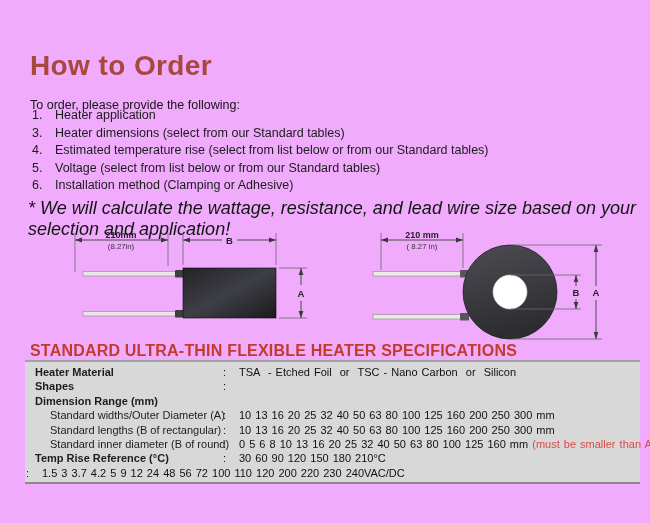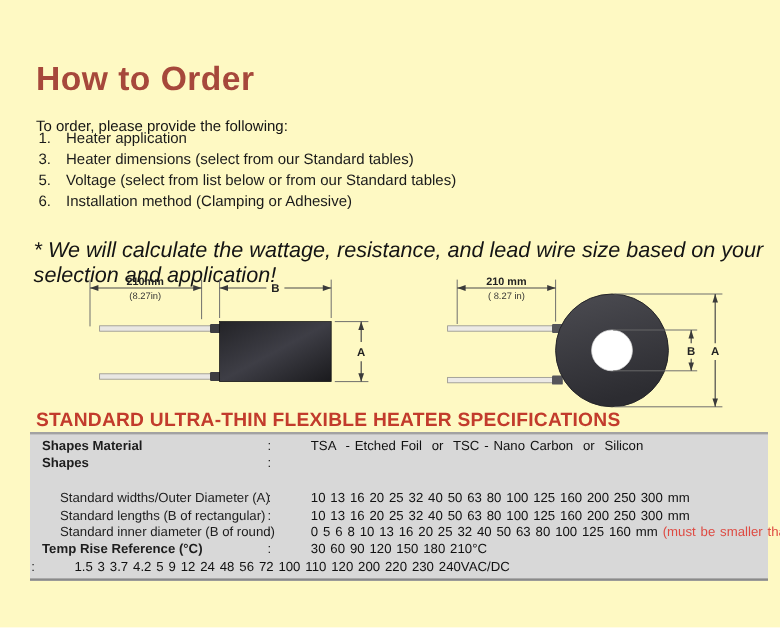--- a/index.html
+++ b/index.html
@@ -1,16 +1,16 @@
 <!DOCTYPE html>
 <html><head>
 <meta charset="utf-8">
 <style>
   html,body{margin:0;padding:0;background:#ffffff;}
-  #page{position:relative;width:650px;height:523px;background:#fef9c3;
+  #page{position:relative;width:650px;height:523px;background:#f0abfc;
         font-family:"Liberation Sans","DejaVu Sans",sans-serif;color:#1b1b1b;overflow:hidden;}
 
   .page-title{position:absolute;left:30px;top:50px;font-size:28px;font-weight:bold;
               color:#a6483b;letter-spacing:.4px;}
 
   .intro{position:absolute;left:30px;top:90px;font-size:12.5px;color:#141414;margin-top:8px;}
 
   .steps{position:absolute;left:32px;top:107px;font-size:12.5px;}
   .step{height:17.5px;line-height:17.5px;white-space:nowrap;}
   .step .num{display:inline-block;width:23px;}
@@ -25,21 +25,21 @@
                 color:#c23b2c;letter-spacing:.2px;}
 
   .spec-table{position:absolute;left:25px;top:360px;width:615px;box-sizing:border-box;
               background:#d8d8d8;border-top:2px solid #a2a2a2;border-bottom:2px solid #8a8a8a;
               padding:3px 0 2px 0;}
   .trow{display:flex;height:14.4px;line-height:14.4px;font-size:11px;}
   .tlabel{flex:none;box-sizing:border-box;width:197px;padding-left:10px;white-space:nowrap;color:#1d1d1d;}
   .trow.bold .tlabel{font-weight:bold;}
   .trow.indent .tlabel{padding-left:25px;}
   .tcolon{flex:none;width:16px;text-align:left;padding-left:1px;color:#1d1d1d;}
-  .tvalue{flex:none;white-space:pre;word-spacing:1px;color:#111;margin-left:20px;}
+  .tvalue{flex:none;white-space:pre;word-spacing:1px;color:#111;}
   .tvalue .warn{color:#de4a42;}
 
   svg text{font-family:"Liberation Sans","DejaVu Sans",sans-serif;fill:#222;}
   .dimline{stroke:#4a4a4a;stroke-width:1;fill:none;}
   .extline{stroke:#6a6a6a;stroke-width:0.8;fill:none;}
   .arrow{fill:#3a3a3a;stroke:none;}
   .dimtext{font-size:9px;font-weight:bold;}
   .dimsub{font-size:7.8px;font-weight:normal;fill:#333;}
   .axtext{font-size:9.5px;font-weight:bold;}
 </style>
@@ -48,20 +48,21 @@
 
 <div id="page">
 
   <div class="page-title">How to Order</div>
 
   <div class="intro">To order, please provide the following:</div>
 
   <div class="steps">
     <div class="step"><span class="num">1.</span><span>Heater application</span></div>
     <div class="step"><span class="num">3.</span><span>Heater dimensions (select from our Standard tables)</span></div>
+    <div class="step"><span class="num">4.</span><span>Estimated temperature rise (select from list below or from our Standard tables)</span></div>
     <div class="step"><span class="num">5.</span><span>Voltage (select from list below or from our Standard tables)</span></div>
     <div class="step"><span class="num">6.</span><span>Installation method (Clamping or Adhesive)</span></div>
   </div>
 
   <div class="note">* We will calculate the wattage, resistance, and lead wire size based on your selection and application!</div>
 
   <svg id="diagram-rect" class="diagram" width="305" height="115" viewBox="0 0 305 115">
     <defs>
       <linearGradient id="rectGrad" x1="0" y1="0" x2="1" y2="1">
         <stop offset="0" stop-color="#232327"></stop>
@@ -130,29 +131,30 @@
     <path class="dimline" d="M228,17 V58 M228,72 V111"></path>
     <polygon class="arrow" points="228,17 225.7,24 230.3,24"></polygon>
     <polygon class="arrow" points="228,111 225.7,104 230.3,104"></polygon>
     <text class="axtext" x="228" y="68" text-anchor="middle">A</text>
   </svg>
 
   <div class="spec-heading">STANDARD ULTRA-THIN FLEXIBLE HEATER SPECIFICATIONS</div>
 
   <div class="spec-table">
     <div class="trow bold">
-      <div class="tlabel">Shapes Material</div>
+      <div class="tlabel">Heater Material</div>
       <div class="tcolon">:</div>
       <div class="tvalue"><span>TSA  - Etched Foil  or  TSC - Nano Carbon  or  Silicon</span></div>
     </div>
     <div class="trow bold">
       <div class="tlabel">Shapes</div>
       <div class="tcolon">:</div>
     </div>
     <div class="trow bold">
+      <div class="tlabel">Dimension Range (mm)</div>
       <div class="tcolon"></div>
       <div class="tvalue"></div>
     </div>
     <div class="trow indent">
       <div class="tlabel">Standard widths/Outer Diameter (A)</div>
       <div class="tcolon">:</div>
       <div class="tvalue"><span>10 13 16 20 25 32 40 50 63 80 100 125 160 200 250 300 mm</span></div>
     </div>
     <div class="trow indent">
       <div class="tlabel">Standard lengths (B of rectangular)</div>

